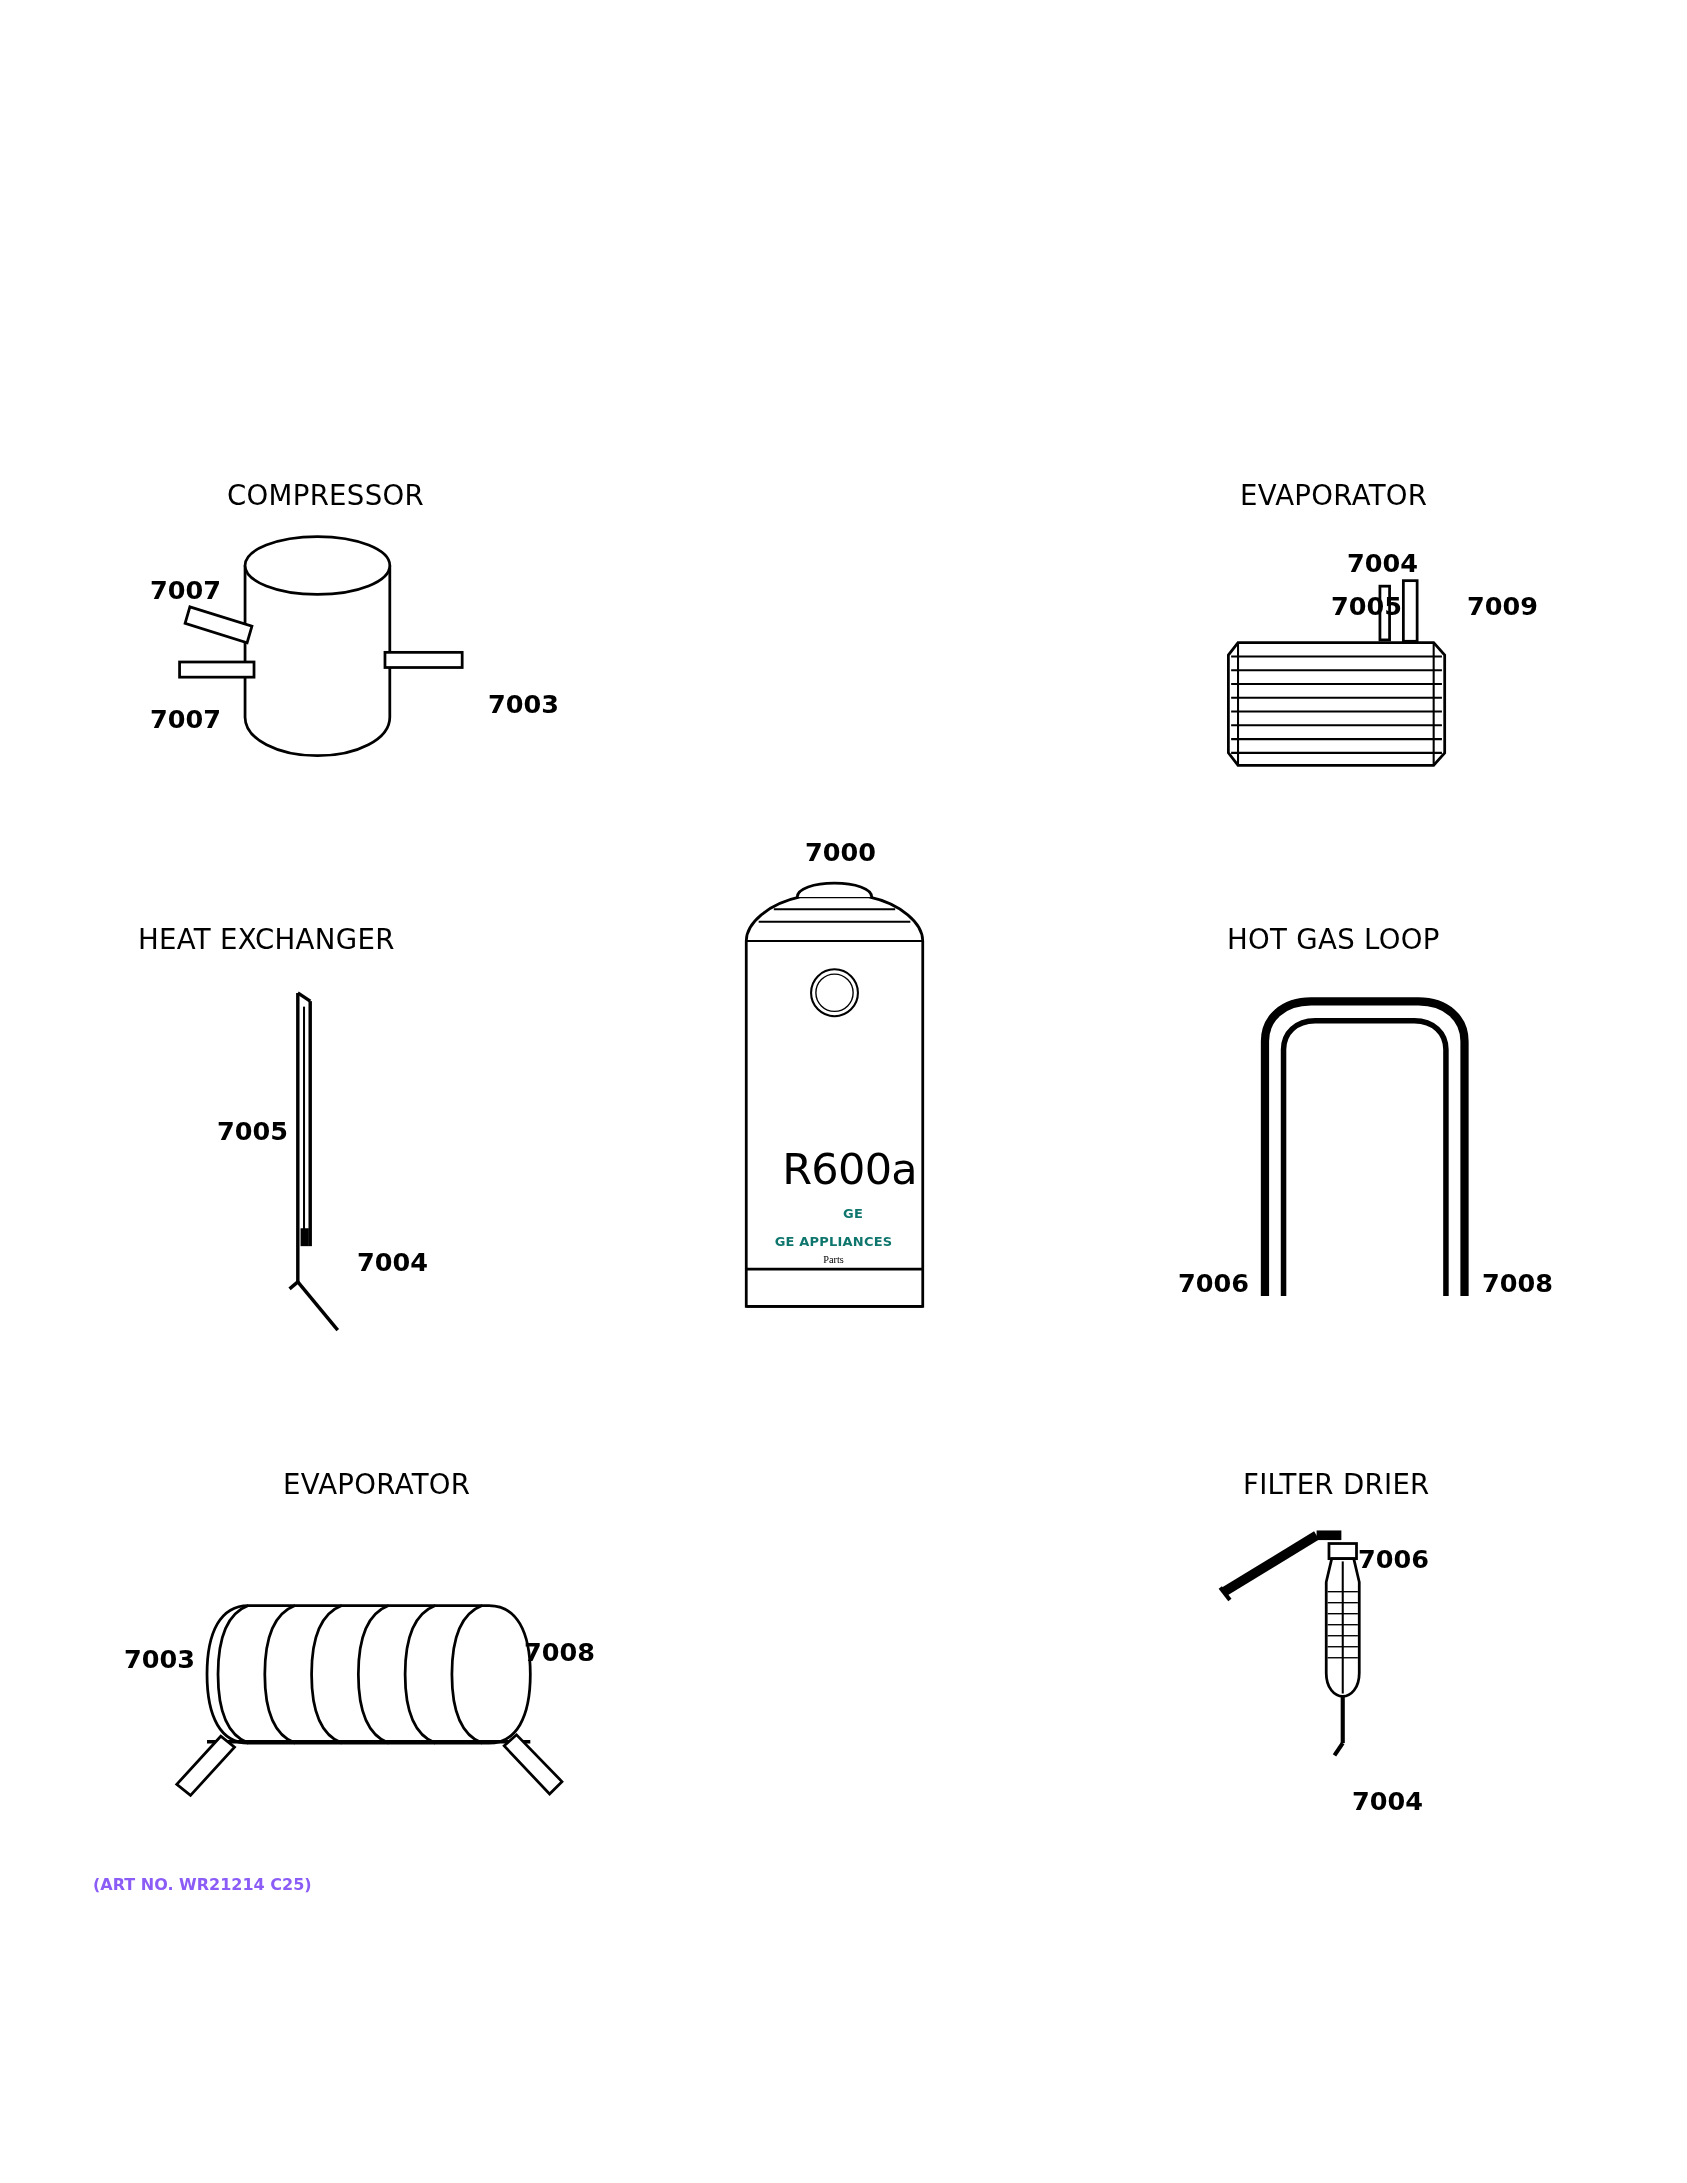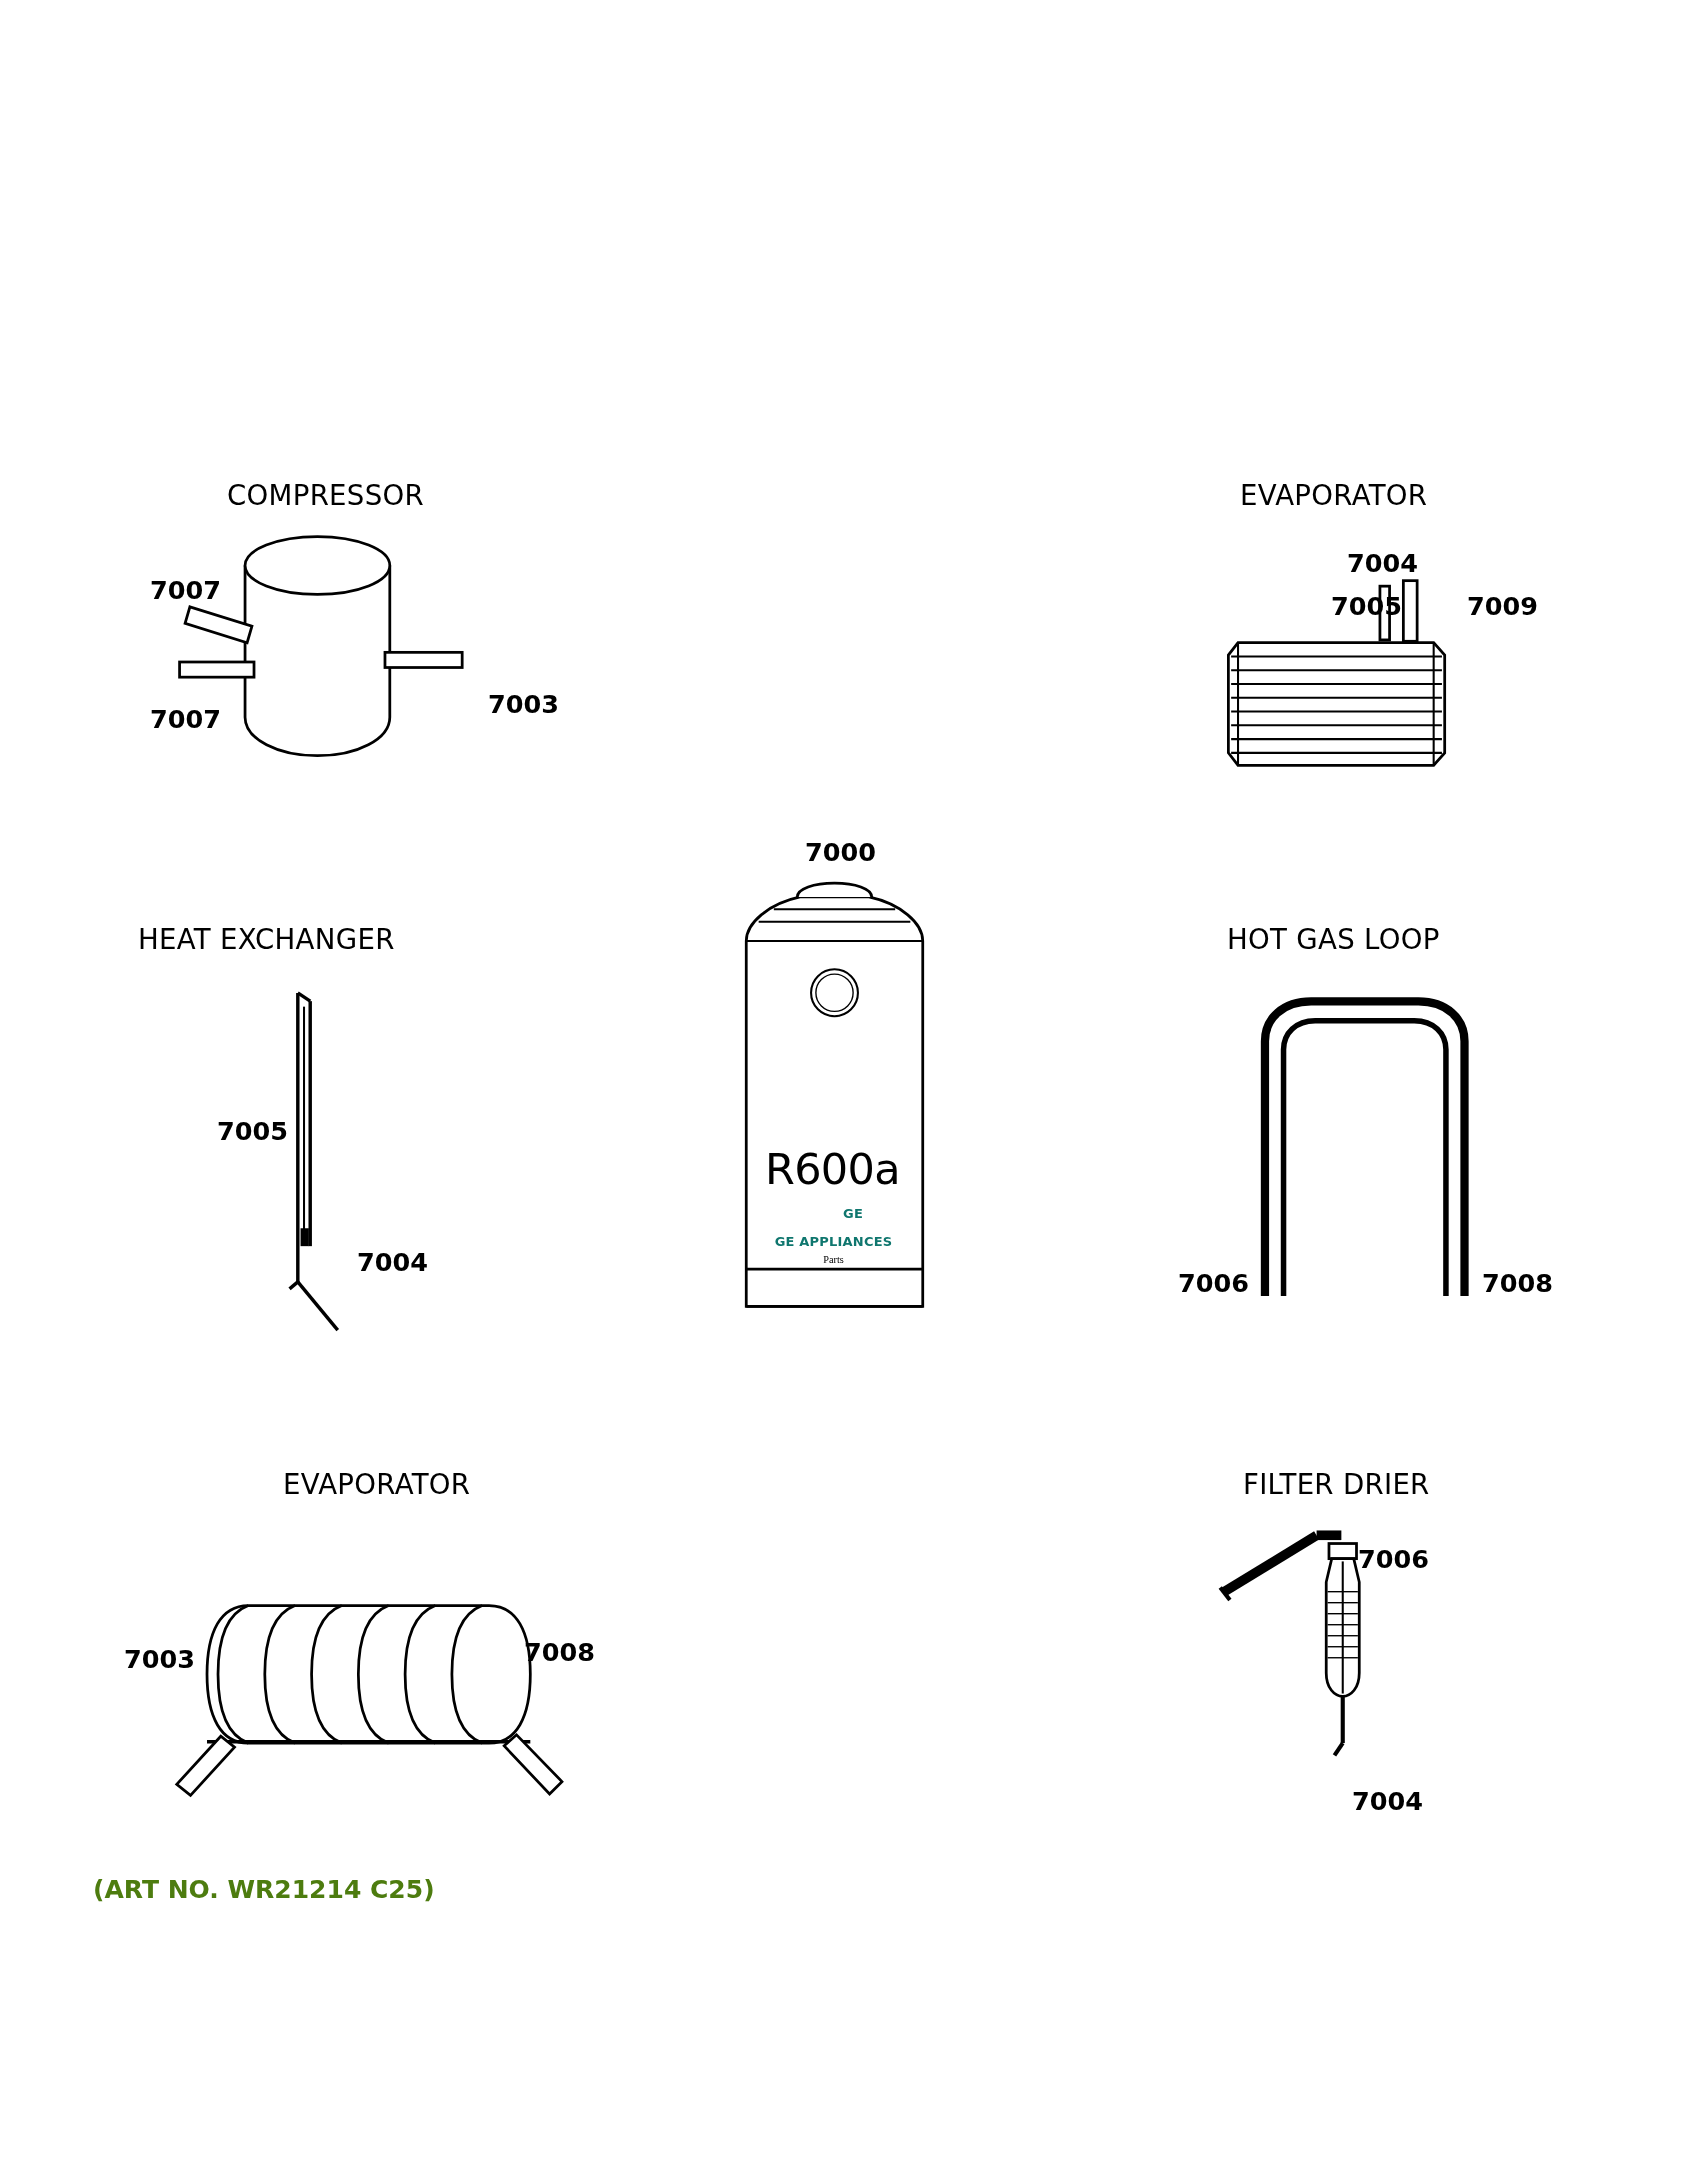--- a/index.html
+++ b/index.html
@@ -32,23 +32,23 @@
   .callout {
     position: absolute;
     font-weight: bold;
     font-size: 25.5px;
     white-space: nowrap;
     color: #000;
   }
   .art-no {
     position: absolute;
     font-weight: bold;
-    font-size: 25px;
-    white-space: nowrap;
-    color: #4d7c0f;
+    font-size: 16px;
+    white-space: nowrap;
+    color: #8b5cf6;
   }
   .can-label-r600a {
     position: absolute;
     font-size: 43px;
     font-weight: normal;
     letter-spacing: -0.7px;
     color: #000;
     font-family: "DejaVu Sans", sans-serif;
     white-space: nowrap;
   }
@@ -151,21 +151,21 @@
     <line x1="22" y1="566" x2="278" y2="566" stroke="#000" stroke-width="4"></line>
     <path d="M22,620 L278,620" stroke="#000" stroke-width="4"></path>
 
     <circle cx="150" cy="165" r="34" fill="none" stroke="#000" stroke-width="3"></circle>
     <circle cx="150" cy="165" r="27" fill="none" stroke="#000" stroke-width="2"></circle>
   </svg>
 
   <div class="can-brand" style="left:791px; top:1206px; width:124px; text-align:center;">GE</div>
   <div class="can-brand" style="left:751px; top:1234px; width:165px; text-align:center;">GE APPLIANCES</div>
   <div class="can-brand-sub" style="left:751px; top:1254px; width:165px; text-align:center;">Parts</div>
-  <div class="can-label-r600a" style="left:765px; top:1144px; width:152px; text-align:left; top:1144px;">R600a</div>
+  <div class="can-label-r600a" style="left:765px; top:1144px; width:152px; text-align:right; top:1144px;">R600a</div>
 
   <div class="section-title" style="left:1227px; top:923px;">HOT GAS LOOP</div>
 
   <svg class="art" style="position:absolute; left:1234px; top:986px;" width="289" height="324" viewBox="0 0 420 470">
     <path d="M45,450 L45,80 C45,46 72,22 112,22 L268,22 C308,22 335,46 335,80 L335,450" fill="none" stroke="#000" stroke-width="12"></path>
     <path d="M72,450 L72,92 C72,68 90,50 118,50 L262,50 C290,50 308,68 308,92 L308,450" fill="none" stroke="#000" stroke-width="8"></path>
   </svg>
 
   <div class="callout" style="left:1178px; top:1268px;">7006</div>
   <div class="callout" style="left:1482px; top:1268px;">7008</div>

